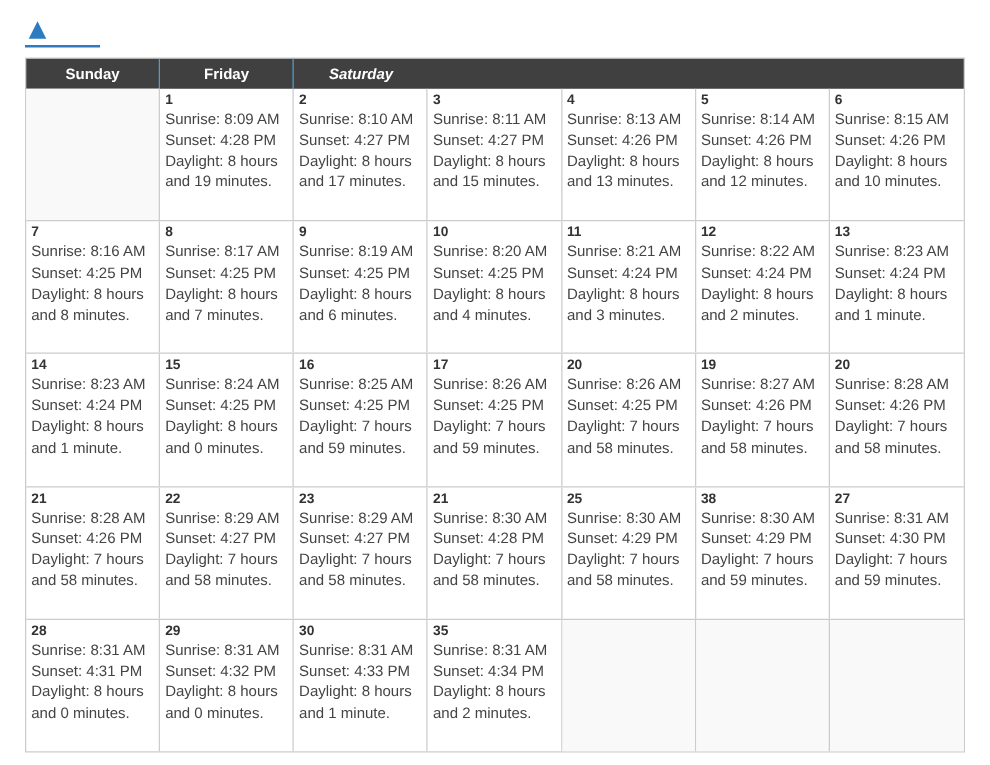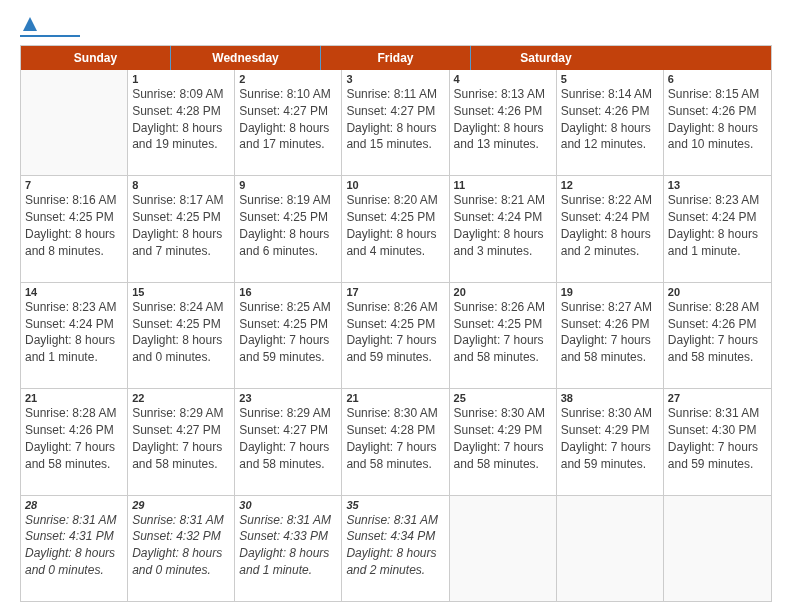--- a/index.html
+++ b/index.html
@@ -62,44 +62,44 @@
       color: #555;
     }
     .calendar {
       flex: 1;
       display: flex;
       flex-direction: column;
       border: 1px solid #ccc;
     }
     .cal-header {
       display: grid;
-      grid-template-columns: repeat(5, 1fr);
-      background: #c2410c;
+      grid-template-columns: repeat(7, 1fr);
+      background: #404040;
     }
     .cal-header-cell {
       color: #fff;
       font-size: 12px;
       font-weight: bold;
       padding: 5px 4px;
       text-align: center;
       border-right: 1px solid #5599cc;
     }
-    .cal-header-cell:last-child { border-right: none; }
+    .cal-header-cell:last-child { border-right: none; font-style: italic; }
     .cal-body {
       flex: 1;
       display: flex;
       flex-direction: column;
     }
     .cal-row {
       display: grid;
       grid-template-columns: repeat(7, 1fr);
       flex: 1;
       border-bottom: 1px solid #ccc;
     }
-    .cal-row:last-child { border-bottom: none; font-style: italic; }
+    .cal-row:last-child { border-bottom: none; }
     .cal-cell {
       border-right: 1px solid #ccc;
       padding: 3px 4px;
       font-size: 9.5px;
       color: #333;
       vertical-align: top;
     }
     .cal-cell:last-child { border-right: none; }
     .cal-cell.empty { background: #f9f9f9; }
     .day-number {
@@ -135,21 +135,20 @@
     </div>
     <div class="title-area">
       <div class="main-title"></div>
       <div class="subtitle"></div>
     </div>
   </div>
 
   <div class="calendar">
     <div class="cal-header" id="cal-header">
         <div class="cal-header-cell">Sunday</div>
-        <div class="cal-header-cell">Wednesday</div>
         <div class="cal-header-cell">Friday</div>
         <div class="cal-header-cell">Saturday</div>
       </div>
     <div class="cal-body" id="cal-body">
         <div class="cal-row">
           <div class="cal-cell empty"></div>
           <div class="cal-cell">
             <div class="day-number">1</div>
             <div class="day-info">Sunrise: 8:09 AM<br>Sunset: 4:28 PM<br>Daylight: 8 hours and 19 minutes.</div>
           </div>

